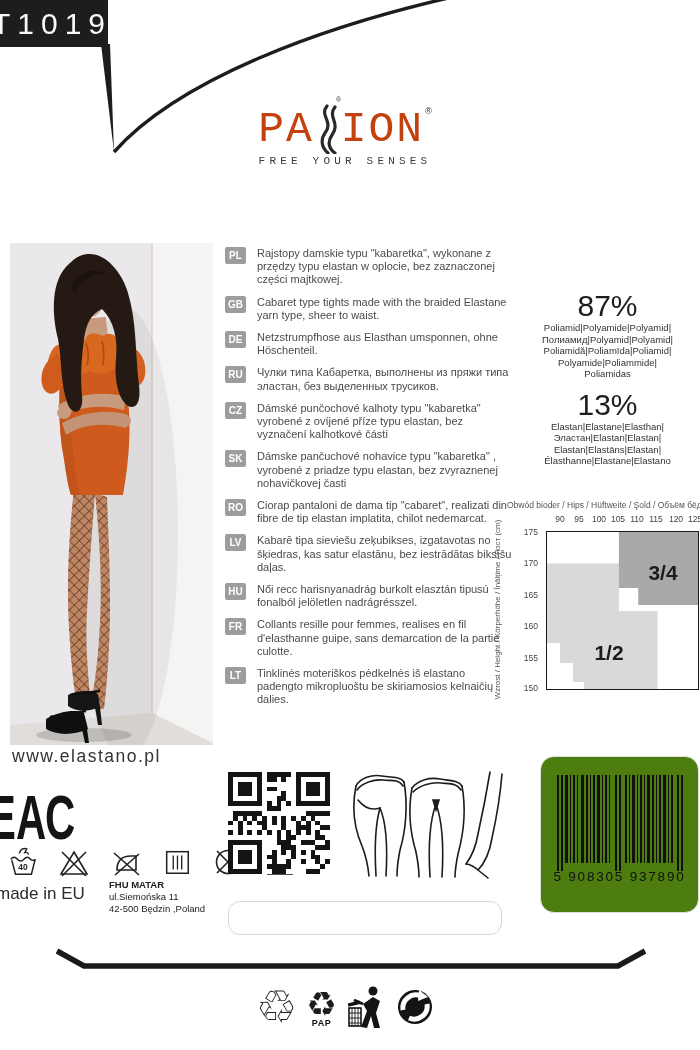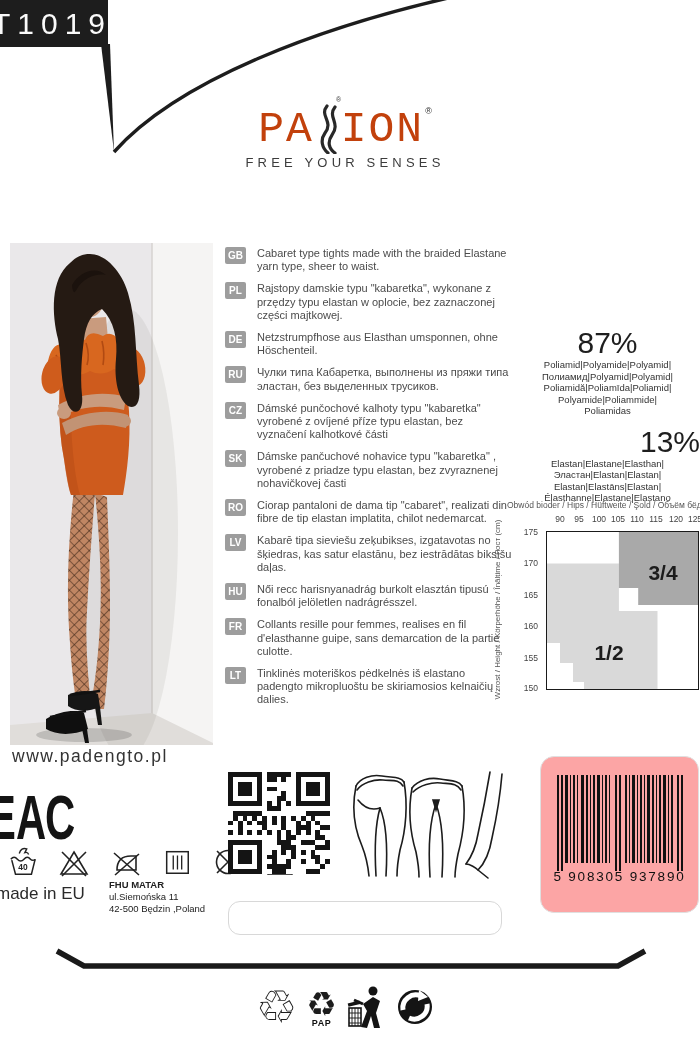--- a/index.html
+++ b/index.html
@@ -11,34 +11,34 @@
   .tag{position:absolute;left:-8px;top:0;width:116px;height:47px;background:#1d1d1d;
        display:flex;align-items:center;justify-content:center;}
   .tag span{color:#fafafa;font-size:30px;font-weight:300;letter-spacing:7px;padding-left:4px;}
   .overlay-svg{position:absolute;left:0;top:0;pointer-events:none;}
   
   .logo{position:absolute;left:240px;top:104px;width:210px;text-align:center;}
   .logo-row{display:flex;align-items:flex-end;justify-content:center;gap:1px;position:relative;}
   .logo-word{font-family:Liberation Mono, monospace;font-size:43px;line-height:44px;color:#c2410c;letter-spacing:2px;font-weight:500;}
   .logo-reg{font-size:9px;color:#282828;align-self:flex-start;margin-top:2px;}
   .flame-reg{position:absolute;top:-8px;left:96px;font-size:7px;color:#3a3a3a;}
-  .tagline{margin-top:3px;font-size:13px;letter-spacing:4.2px;color:#3c3c3c;}
+  .tagline{margin-top:3px;font-size:11px;letter-spacing:4.2px;color:#3c3c3c;font-family:Liberation Mono, monospace;}
   
   .photo{position:absolute;left:10px;top:243px;width:203px;height:502px;}
   
   .langs{position:absolute;left:225px;top:247px;width:288px;}
   .lang-row{display:flex;gap:11px;margin-bottom:9px;}
   .lang-badge{flex:0 0 auto;width:21px;height:17px;background:#9d9d9d;border-radius:2px;
               color:#fff;font-size:10px;font-weight:bold;display:flex;align-items:center;justify-content:center;}
   .lang-text{font-size:11px;line-height:13.2px;color:#4b4b4b;width:256px;}
   
   .comp{position:absolute;left:515px;top:290px;width:185px;text-align:center;}
-  .comp-percent{font-size:30px;color:#1e1e1e;line-height:32px;margin-top:37px;}
+  .comp-percent{font-size:30px;color:#1e1e1e;line-height:32px;}
   .comp-lines{font-size:9.5px;line-height:11.5px;color:#333;white-space:nowrap;}
-  .comp-block2{margin-top:9px;text-align:right;}
+  .comp-block2{margin-top:9px;}
   
   .chart-header{position:absolute;left:507px;top:500px;font-size:8.5px;color:#555;white-space:nowrap;}
   .xticks{position:absolute;left:546px;top:514px;width:151px;height:12px;}
   .xticks span{position:absolute;transform:translateX(-50%);font-size:8.5px;color:#444;}
   .yticks{position:absolute;left:516px;top:531px;width:26px;height:157px;}
   .yticks span{position:absolute;right:4px;font-size:8.5px;color:#444;margin-left:15px;}
   .ylabel{position:absolute;left:490px;top:531px;width:16px;height:157px;display:flex;align-items:center;justify-content:center;}
   .ylabel span{transform:rotate(-90deg);font-size:8px;color:#555;white-space:nowrap;}
   .chart-box{position:absolute;left:546px;top:531px;width:151px;height:157px;border:1.6px solid #1a1a1a;box-sizing:content-box;}
   
@@ -47,21 +47,21 @@
        transform:scaleY(1.42) scaleX(0.95);transform-origin:left top;letter-spacing:0px;}
   .care-row{position:absolute;left:8px;top:845px;display:flex;gap:20px;align-items:center;}
   .madein{position:absolute;left:-4px;top:884px;font-size:17px;color:#2a2a2a;}
   .maker{position:absolute;left:96px;top:879px;font-size:9.5px;line-height:12px;color:#222;margin-left:13px;}
   .maker .mk-name{font-weight:bold;}
   
   .qr{position:absolute;left:228px;top:772px;width:102px;height:102px;}
   .tights-art{position:absolute;left:350px;top:770px;}
   .empty-label{position:absolute;left:228px;top:901px;width:272px;height:32px;
                border:1.5px solid #d8d8d8;border-radius:12px;}
-  .barcode-label{position:absolute;left:540px;top:756px;width:157px;height:155px;background:#fca5a5;
+  .barcode-label{position:absolute;left:540px;top:756px;width:157px;height:155px;background:#4d7c0f;
                  border:1.5px solid #e0e0e0;border-radius:14px;}
   .barcode-bars{position:absolute;left:16px;top:18px;}
   .barcode-digits{position:absolute;left:0;right:0;top:112px;text-align:center;
                   font-size:13.5px;letter-spacing:1.8px;color:#111;}
   
   .recycle-row{position:absolute;left:256px;top:984px;display:flex;align-items:center;gap:9px;}
   .uni-glyph{font-family:"DejaVu Sans",sans-serif;color:#1c1c1c;line-height:1;}
   .pap-wrap{display:flex;flex-direction:column;align-items:center;}
   .pap-wrap .pap-txt{font-size:9px;font-weight:bold;color:#111;margin-top:-3px;letter-spacing:0.5px;}
 </style>
@@ -136,26 +136,26 @@
     <path d="M70,52 Q77,49 84,52" stroke="#6b4a39" stroke-width="1.4" fill="none"></path>
     <ellipse cx="78" cy="67" rx="3.4" ry="1.7" fill="#b06a52"></ellipse>
 
     <path d="M60,20 C40,36 42,72 48,96 C52,116 50,142 58,162 C64,174 74,170 72,152 C70,132 72,112 74,96 C76,80 82,70 92,66 C104,78 108,96 106,116 C104,136 108,156 118,163 C127,167 131,158 129,142 C125,110 127,80 118,50 C112,29 96,11 80,11 C72,11 66,14 60,20 Z" fill="#251a13"></path>
     <path d="M62,42 C70,28 86,23 96,32 C86,30 73,35 67,46 Q63,54 62,42 Z" fill="#1b120d"></path>
   </svg>
 </div>
 
 <div class="langs">
   <div class="lang-row">
+    <span class="lang-badge">PL</span>
+    <span class="lang-text">Rajstopy damskie typu "kabaretka", wykonane z przędzy typu elastan w oplocie, bez zaznaczonej części majtkowej.</span>
+  </div>
+  <div class="lang-row">
     <span class="lang-badge">GB</span>
     <span class="lang-text">Cabaret type tights made with the braided Elastane yarn type, sheer to waist.</span>
-  </div>
-  <div class="lang-row">
-    <span class="lang-badge">PL</span>
-    <span class="lang-text">Rajstopy damskie typu "kabaretka", wykonane z przędzy typu elastan w oplocie, bez zaznaczonej części majtkowej.</span>
   </div>
   <div class="lang-row">
     <span class="lang-badge">DE</span>
     <span class="lang-text">Netzstrumpfhose aus Elasthan umsponnen, ohne Höschenteil.</span>
   </div>
   <div class="lang-row">
     <span class="lang-badge">RU</span>
     <span class="lang-text">Чулки типа Кабаретка, выполнены из пряжи типа эластан, без выделенных трусиков.</span>
   </div>
   <div class="lang-row">
@@ -230,21 +230,21 @@
 </div>
 <div class="chart-box">
   <svg width="151" height="157" viewBox="0 0 151 157">
     <path d="M0,31.4 H71.9 V79 H110.5 V157 H37 V150 H26 V131 H13 V111 H0 Z" fill="#d9d9d9"></path>
     <path d="M71.9,0 H151 V73 H91.2 V56 H71.9 Z" fill="#a9a9a9"></path>
     <text x="116" y="48" font-size="21" font-weight="bold" fill="#1c1c1c" text-anchor="middle">3/4</text>
     <text x="62" y="128" font-size="21" font-weight="bold" fill="#1c1c1c" text-anchor="middle">1/2</text>
   </svg>
 </div>
 
-<div class="website">www.padengto.pl</div>
+<div class="website">www.elastano.pl</div>
 
 <div class="eac">ЕАС</div>
 
 <div class="care-row">
   <svg width="30" height="34" viewBox="0 0 32 36">
     <path d="M3,15 q3.5,-4 7,0 q3.5,4 7,0 q3.5,-4 7,0 q2,2.2 5,0.5" fill="none" stroke="#222" stroke-width="1.6"></path>
     <path d="M4,16 L8,31 H25 L29,15" fill="none" stroke="#222" stroke-width="1.6"></path>
     <path d="M12,9 q2,-7 8,-5 l-2,4 q3,-1 4,2" fill="none" stroke="#222" stroke-width="1.5"></path>
     <text x="16" y="27" font-size="9" font-weight="bold" text-anchor="middle" fill="#222">40</text>
   </svg>

